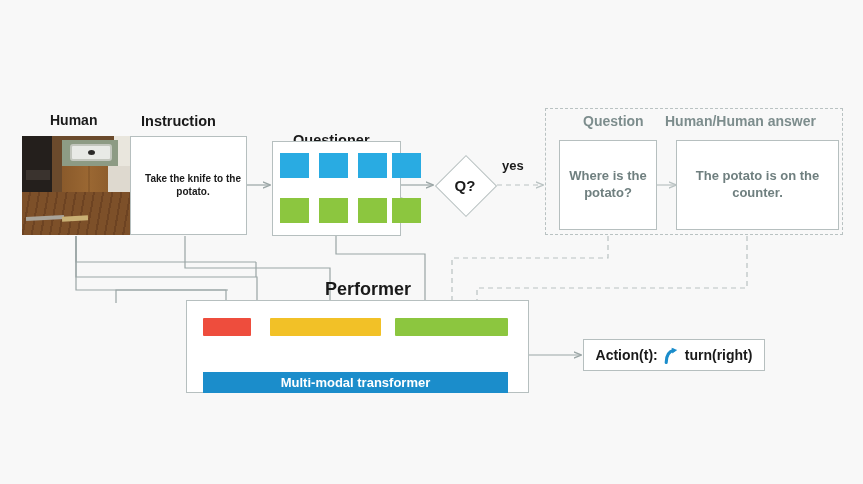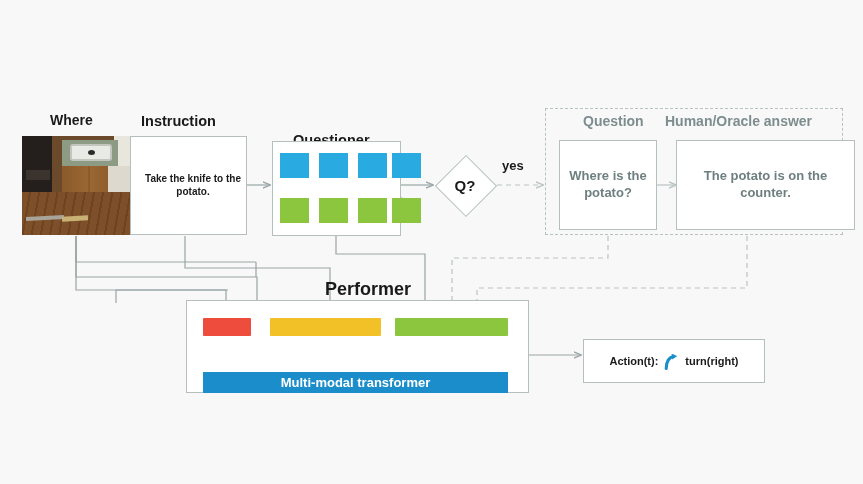--- a/index.html
+++ b/index.html
@@ -103,24 +103,24 @@
   #mmt{
     position:absolute;left:203px;top:352px;width:305px;height:21px;
     background:#1b8dcb;
     display:flex;align-items:center;justify-content:center;
     color:#ffffff;font-weight:bold;font-size:13px;margin-top:20px;
   }
 
   svg.lines{position:absolute;left:0;top:0;width:863px;height:484px;pointer-events:none;}
 
   #actiont{
-    position:absolute;left:583px;top:339px;width:182px;height:44px;
+    position:absolute;left:583px;top:339px;width:182px;height:32px;
     background:#ffffff;border:1px solid #b6bfbf;box-sizing:border-box;
     display:flex;align-items:center;justify-content:center;gap:5px;
-    font-weight:bold;font-size:11px;color:#1a1a1a;
+    font-weight:bold;font-size:14px;color:#1a1a1a;
   }
   #turn-icon{display:inline-block;width:17px;height:17px;}
 </style>
 </head>
 <body>
 
 <div id="canvas">
 
   <svg class="lines" viewBox="0 0 863 484">
     <defs>
@@ -170,26 +170,26 @@
     <line x1="380" y1="166" x2="392" y2="166" stroke="#9aa5a5" stroke-width="1.2"></line>
     <line x1="302" y1="211" x2="314" y2="211" stroke="#9aa5a5" stroke-width="1.2"></line>
     <line x1="341" y1="211" x2="353" y2="211" stroke="#9aa5a5" stroke-width="1.2"></line>
     <line x1="380" y1="211" x2="392" y2="211" stroke="#9aa5a5" stroke-width="1.2"></line>
     <line x1="327" y1="178" x2="288" y2="199" stroke="#9aa5a5" stroke-width="1.1"></line>
     <line x1="327" y1="178" x2="327" y2="199" stroke="#9aa5a5" stroke-width="1.1"></line>
     <line x1="327" y1="178" x2="366" y2="199" stroke="#9aa5a5" stroke-width="1.1"></line>
     <line x1="327" y1="178" x2="405" y2="199" stroke="#9aa5a5" stroke-width="1.1"></line>
   </svg>
 
-  <div class="lbl" style="left:50px;top:112px;font-size:14px;">Where</div>
+  <div class="lbl" style="left:50px;top:112px;font-size:14px;">Human</div>
   <div class="lbl" style="left:141px;top:113px;font-size:14.5px;">Instruction</div>
   <div class="lbl" style="left:293px;top:112px;font-size:14.5px;margin-top:20px;">Questioner</div>
   <div class="lbl" style="left:325px;top:279px;font-size:18px;">Performer</div>
   <div class="lbl-gray" style="left:575px;top:113px;font-size:14px;margin-left:8px;">Question</div>
-  <div class="lbl-gray" style="left:665px;top:113px;font-size:14px;">Human/Oracle answer</div>
+  <div class="lbl-gray" style="left:665px;top:113px;font-size:14px;">Human/Human answer</div>
   <div class="lbl" style="left:502px;top:158px;font-size:13px;">yes</div>
 
   <div id="photo">
     <div class="ph-wallL"></div>
     <div class="ph-wallR"></div>
     <div class="ph-counter"></div>
     <div class="ph-sink"></div>
     <div class="ph-drain"></div>
     <div class="ph-cab"></div>
     <div class="ph-white"></div>
@@ -213,21 +213,21 @@
     <div class="qbox-green" style="left:119px;top:56px;width:29px;height:25px;"></div>
   </div>
 
   <div id="diamond">
     <div class="dshape"></div>
     <div class="dtxt">Q?</div>
   </div>
 
   <div id="dashbox"></div>
   <div class="box box-gray-txt" style="left:559px;top:140px;width:98px;height:90px;font-size:13px;">Where is the potato?</div>
-  <div class="box box-gray-txt" style="left:676px;top:140px;width:179px;height:90px;font-size:13px;">The potato is on the counter.</div>
+  <div class="box box-gray-txt" style="left:676px;top:140px;width:163px;height:90px;font-size:13px;">The potato is on the counter.</div>
 
 
   <div class="box" style="left:186px;top:300px;width:343px;height:93px;"></div>
   <div class="pbar" style="left:203px;top:318px;width:48px;height:18px;background:#ee4d3d;"></div>
   <div class="pbar" style="left:270px;top:318px;width:111px;height:18px;background:#f2c127;"></div>
   <div class="pbar" style="left:395px;top:318px;width:113px;height:18px;background:#8cc63f;"></div>
   <div id="mmt">Multi-modal transformer</div>
 
   <div id="actiont">
     <span>Action(t):</span>

